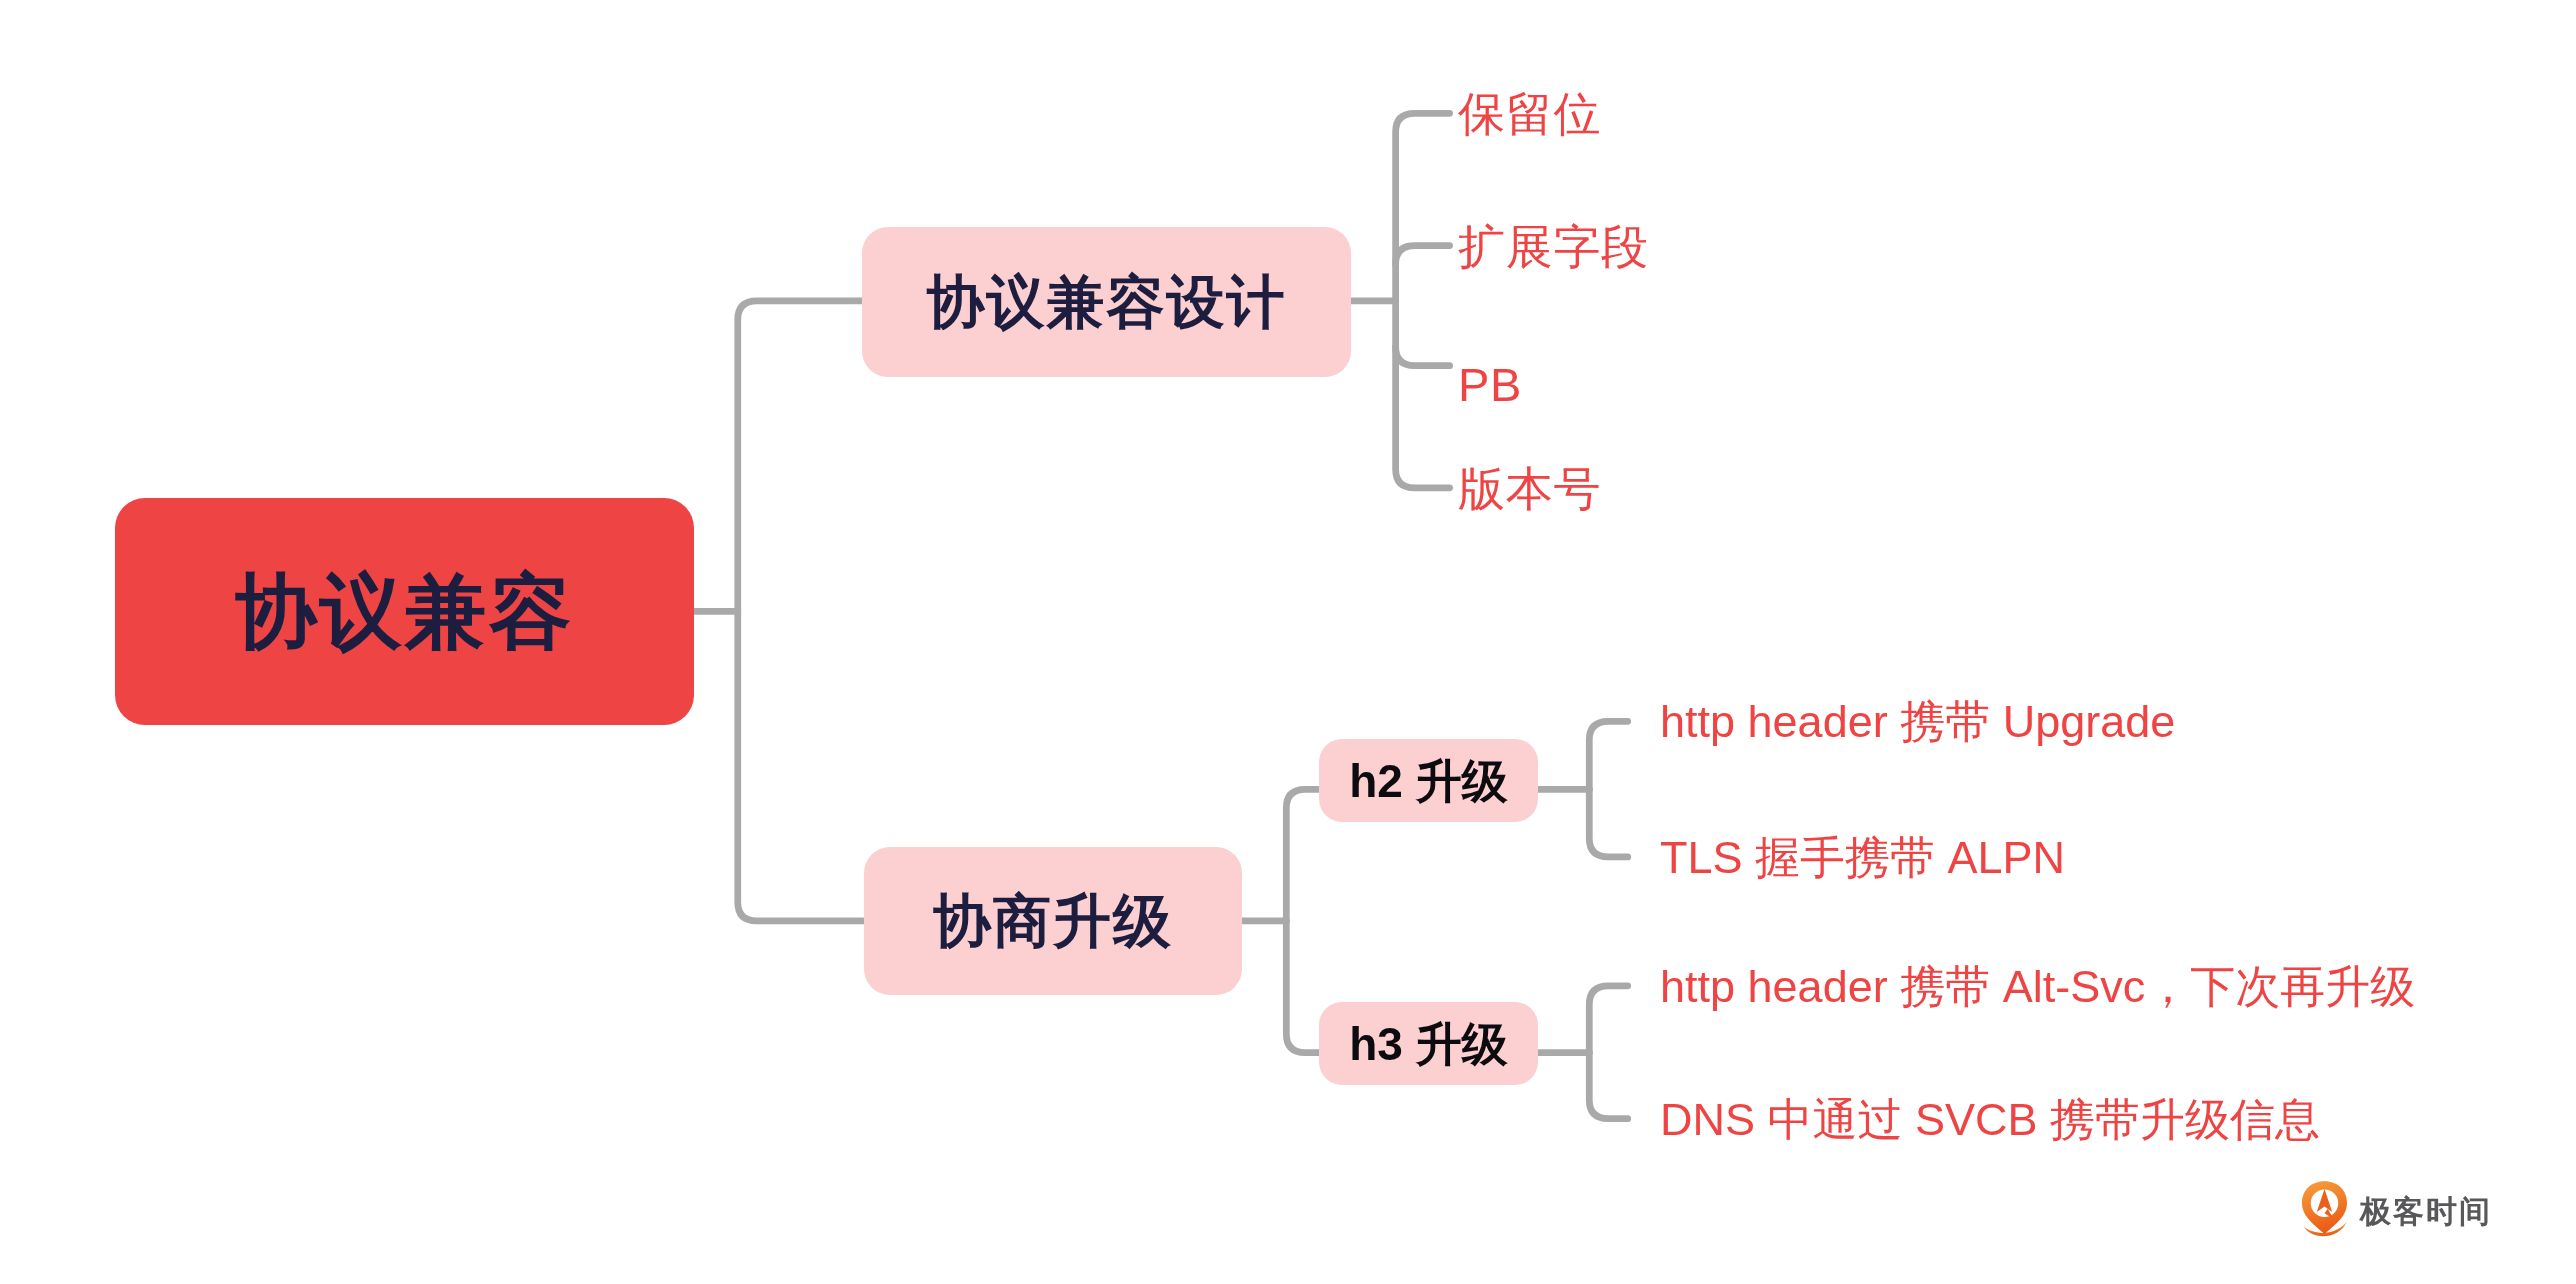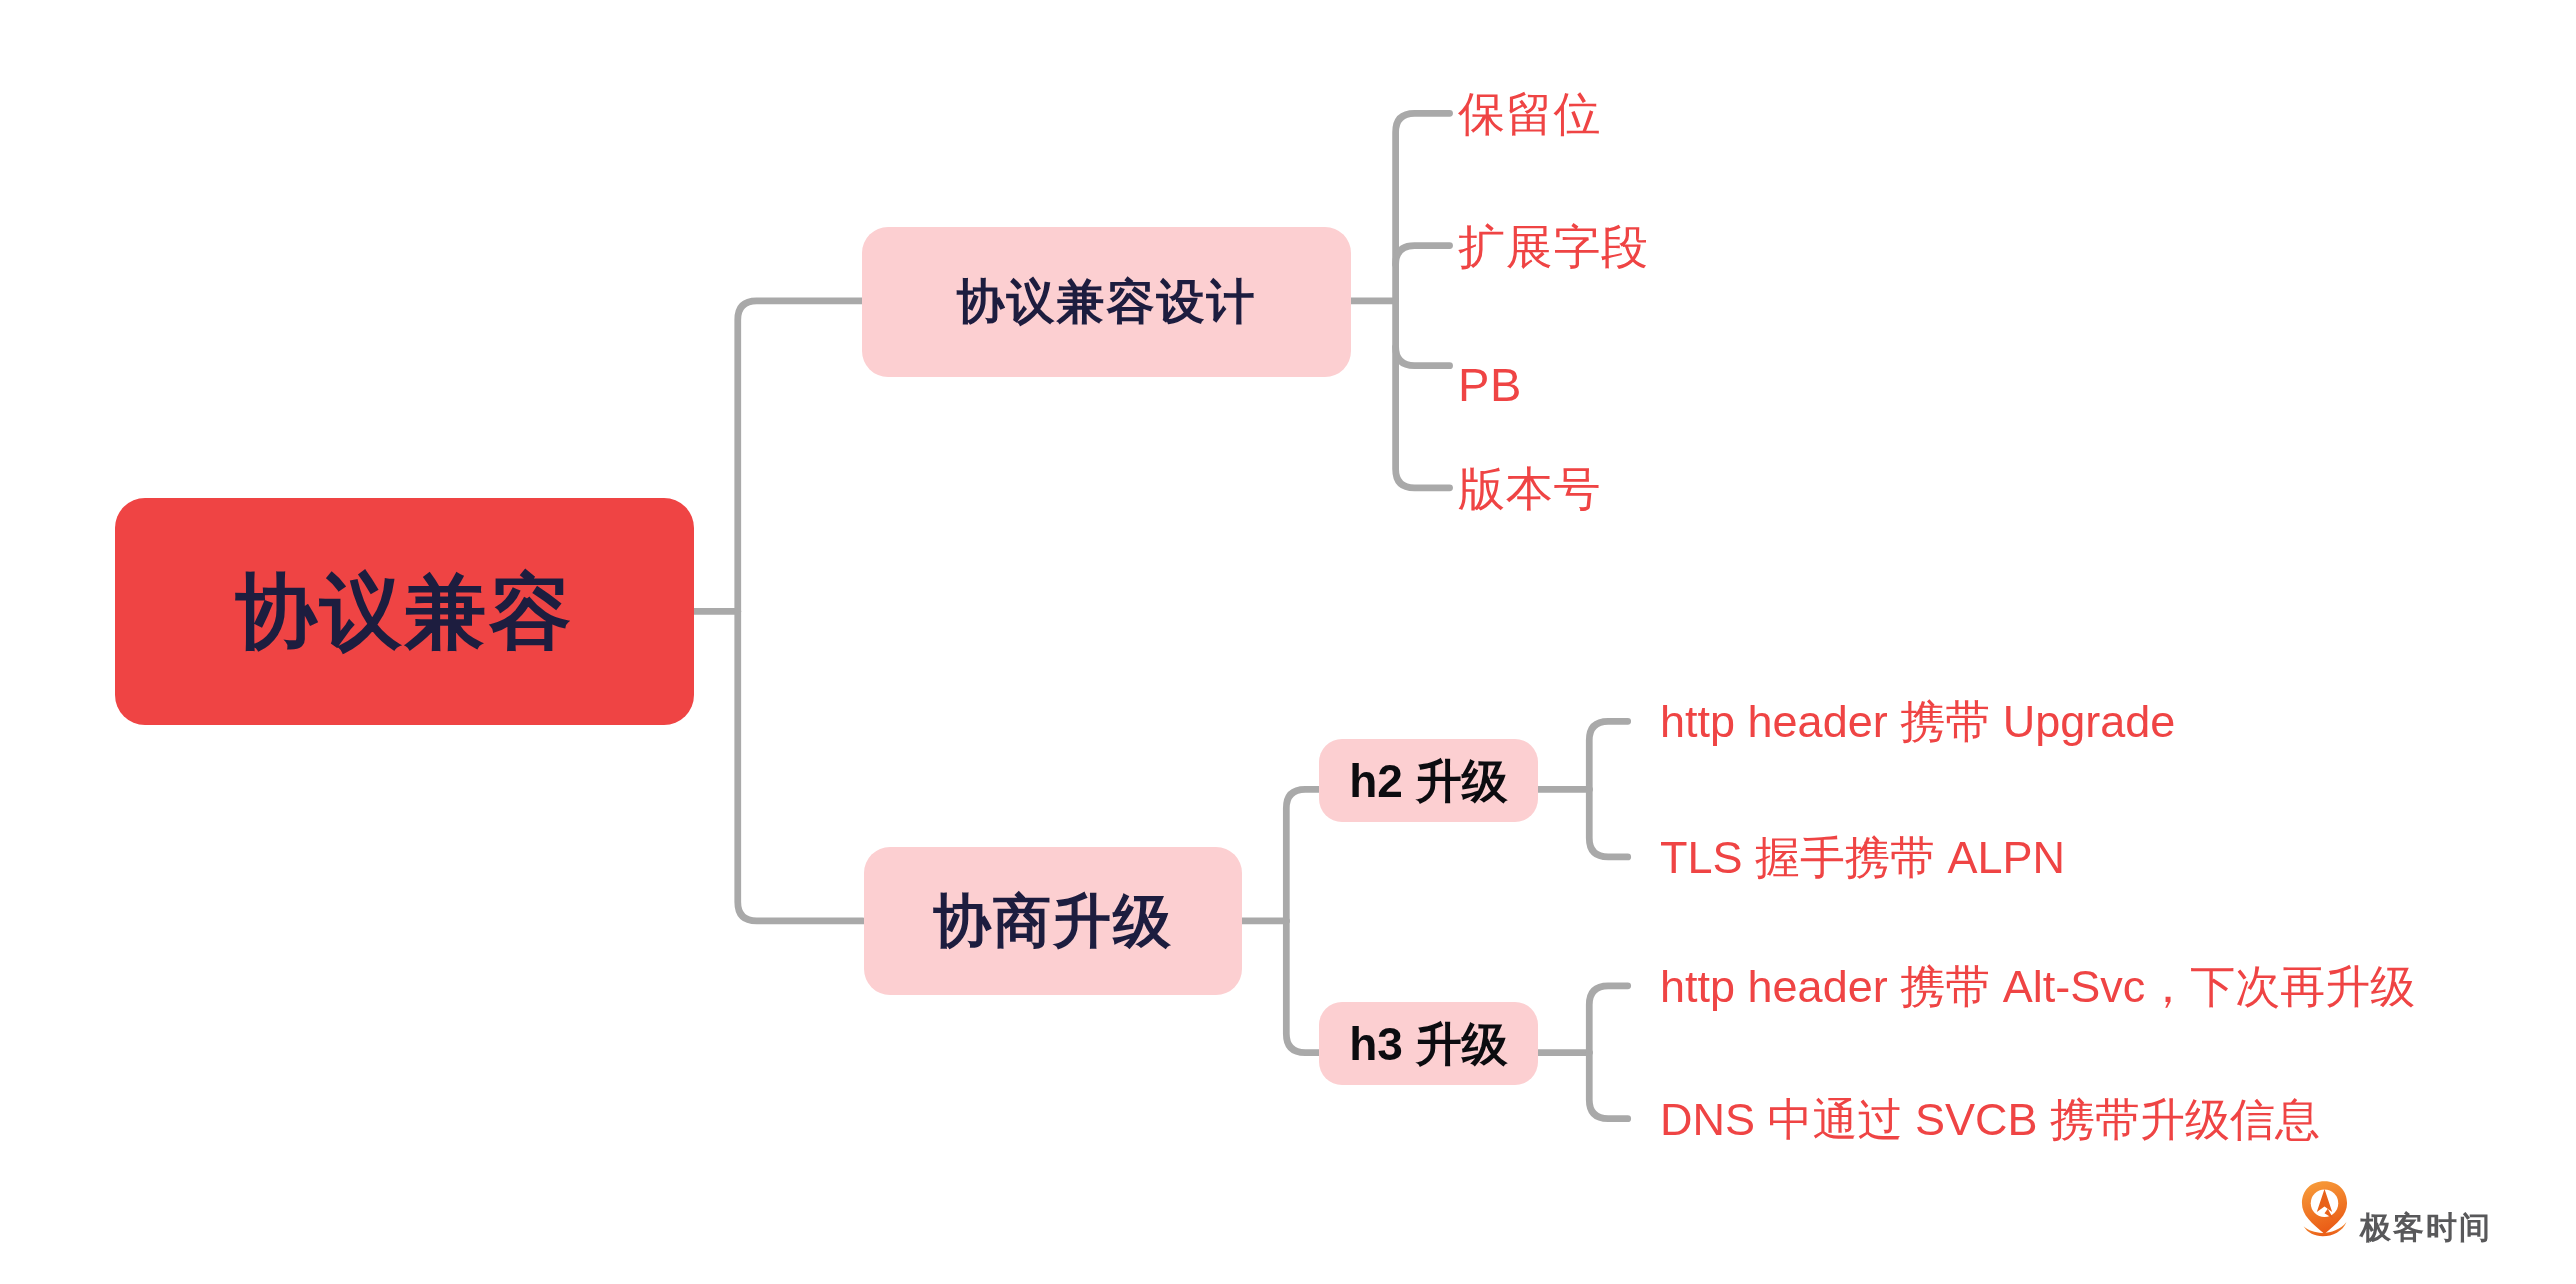--- a/index.html
+++ b/index.html
@@ -38,21 +38,21 @@
     background: #ef4444;
     border-radius: 30px;
     font-size: 82px;
     letter-spacing: 2.7px;
   }
   .node-branch-design {
     left: 862px; top: 227px;
     width: 489px; height: 150px;
     background: #fccfd1;
     border-radius: 26px;
-    font-size: 48px;
+    font-size: 58px;
     letter-spacing: 2px;
   }
   .node-branch-upgrade {
     left: 864px; top: 847px;
     width: 378px; height: 148px;
     background: #fccfd1;
     border-radius: 26px;
     font-size: 58px;
     letter-spacing: 2px;
   }
@@ -80,21 +80,21 @@
   .leaf-y3 { top: 384px; }
   .leaf-y4 { top: 488px; }
   .leaf-y5 { top: 721px; }
   .leaf-y6 { top: 857px; }
   .leaf-y7 { top: 986px; }
   .leaf-y8 { top: 1119px; }
   .logo {
     position: absolute;
     left: 2297px; top: 1180px;
     display: flex;
-    align-items: flex-end;
+    align-items: center;
   }
   .logo-icon { width: 55px; height: 63px; }
   .logo-text {
     margin-left: 8px;
     font-size: 31px;
     font-weight: 600;
     color: #58585a;
     letter-spacing: 2px;
     line-height: 1;
   }

